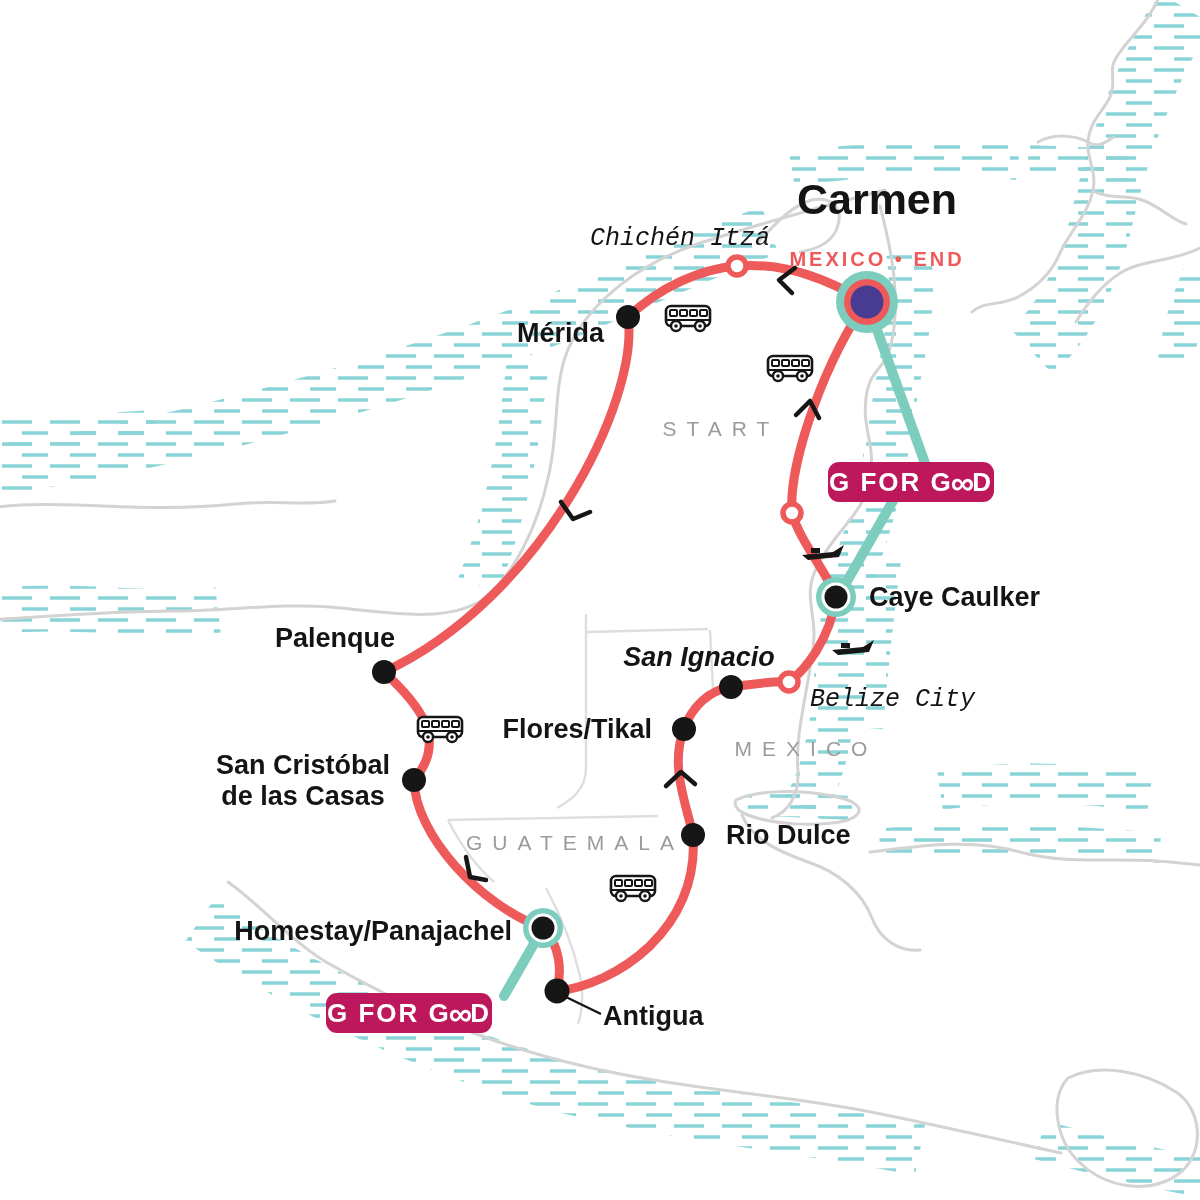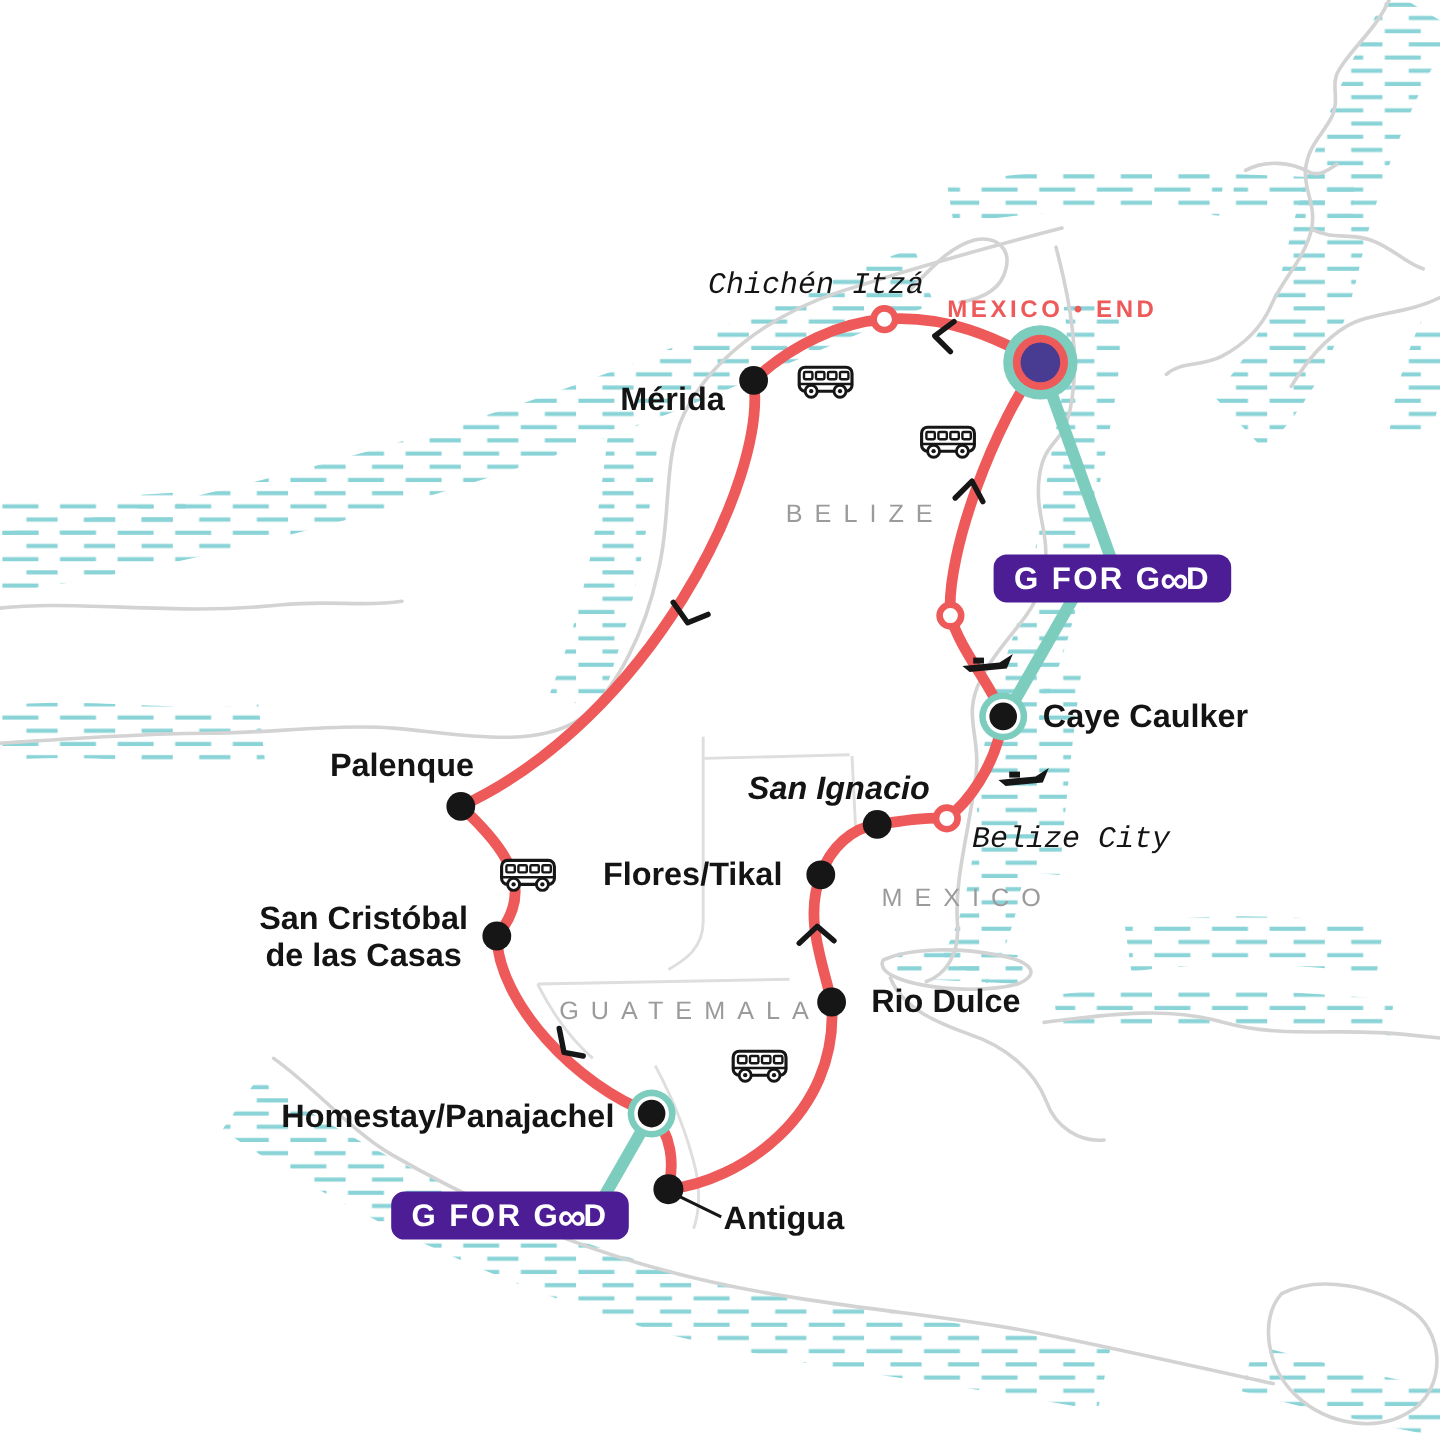--- a/index.html
+++ b/index.html
@@ -9,22 +9,22 @@
   .lbl{position:absolute;font-weight:700;font-size:27px;color:#141414;white-space:nowrap;}
   .lbl.two{text-align:center;line-height:31px;}
   .lbl.it{font-style:italic;font-weight:500;font-size:25px;font-family:Liberation Mono, monospace;}
   .country{position:absolute;font-weight:400;font-size:21px;color:#9b9b9b;
            letter-spacing:10px;white-space:nowrap;}
   .title{position:absolute;left:877px;top:199px;transform:translate(-50%,-50%);
          font-weight:700;font-size:43px;line-height:54px;text-align:center;
          color:#141414;white-space:nowrap;}
   .startend{position:absolute;left:877px;top:259px;transform:translate(-50%,-50%);
             color:#EE5A5A;font-weight:700;font-size:20px;letter-spacing:3px;white-space:nowrap;}
-  .badge{position:absolute;height:40px;background:#4c1d95;color:#fff;border-radius:11px;
-         display:flex;align-items:center;justify-content:center;padding:0 17px;
+  .badge{position:absolute;height:40px;background:#be185d;color:#fff;border-radius:11px;
+         display:flex;align-items:center;justify-content:center;padding:0 1px;
          font-weight:700;font-size:26px;letter-spacing:2px;white-space:nowrap;}
   .badge .inf{font-size:33px;letter-spacing:0;margin:0 -2px;position:relative;top:1px;font-weight:700;}
   .tr-c{transform:translate(-50%,-50%);}
   .tr-r{transform:translate(-100%,-50%);}
   .tr-l{transform:translate(0,-50%);}
 </style>
 </head>
 <body>
 
 <svg id="map-svg" viewBox="0 0 1200 1200" xmlns="http://www.w3.org/2000/svg">
@@ -187,39 +187,40 @@
       <path d="M-12,-5 h9 v5 h-9 z"></path>
     </g>
     <g transform="translate(853,648)" fill="#161616">
       <path d="M-21,2 L10,-1 L21,-8 L16,4 L-15,7 Z"></path>
       <path d="M-12,-5 h9 v5 h-9 z"></path>
     </g>
   </g>
 </svg>
 
 <div class="title">
+  <div>Carmen</div>
 </div>
 <div class="startend">MEXICO • END</div>
 
 <div class="lbl it tr-c" style="left:680px;top:238px;">Chichén Itzá</div>
 <div class="lbl tr-r" style="left:604px;top:317px;margin-top:16px;">Mérida</div>
 <div class="lbl tr-c" style="left:335px;top:638px;">Palenque</div>
 <div class="lbl two tr-c" style="left:303px;top:781px;">
   <div>San Cristóbal</div>
   <div>de las Casas</div>
 </div>
 <div class="lbl tr-r" style="left:512px;top:931px;">Homestay/Panajachel</div>
 <div class="lbl tr-l" style="left:603px;top:1016px;">Antigua</div>
 <div class="lbl tr-l" style="left:726px;top:835px;">Rio Dulce</div>
 <div class="lbl tr-r" style="left:652px;top:729px;">Flores/Tikal</div>
 <div class="lbl tr-c" style="left:699px;top:657px;font-style:italic;">San Ignacio</div>
 <div class="lbl it tr-l" style="left:810px;top:699px;">Belize City</div>
 <div class="lbl tr-l" style="left:869px;top:597px;">Caye Caulker</div>
 
-<div class="country tr-c" style="left:721px;top:429px;">BELIZE</div>
+<div class="country tr-c" style="left:721px;top:429px;">START</div>
 <div class="country tr-c" style="left:806px;top:749px;">MEXICO</div>
 <div class="country tr-c" style="left:575px;top:843px;">GUATEMALA</div>
 
 <div class="badge" style="left:828px;top:462px;">
   <span>G FOR G</span>
     <span class="inf">∞</span>
     <span>D</span>
 </div>
 <div class="badge" style="left:326px;top:993px;">
   <span>G FOR G</span>

